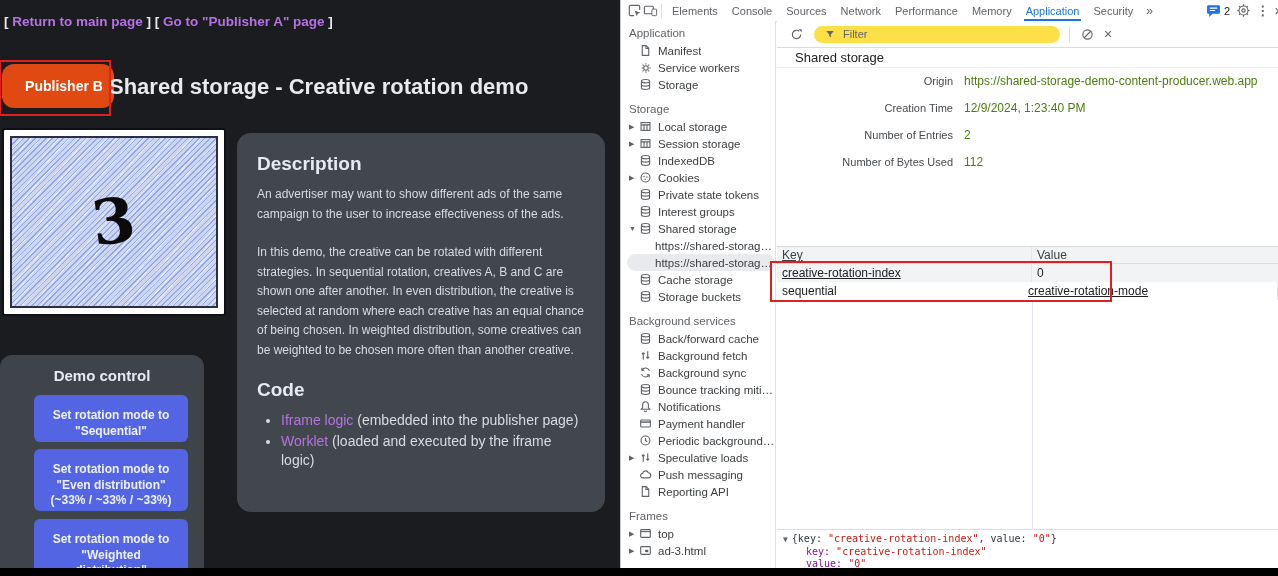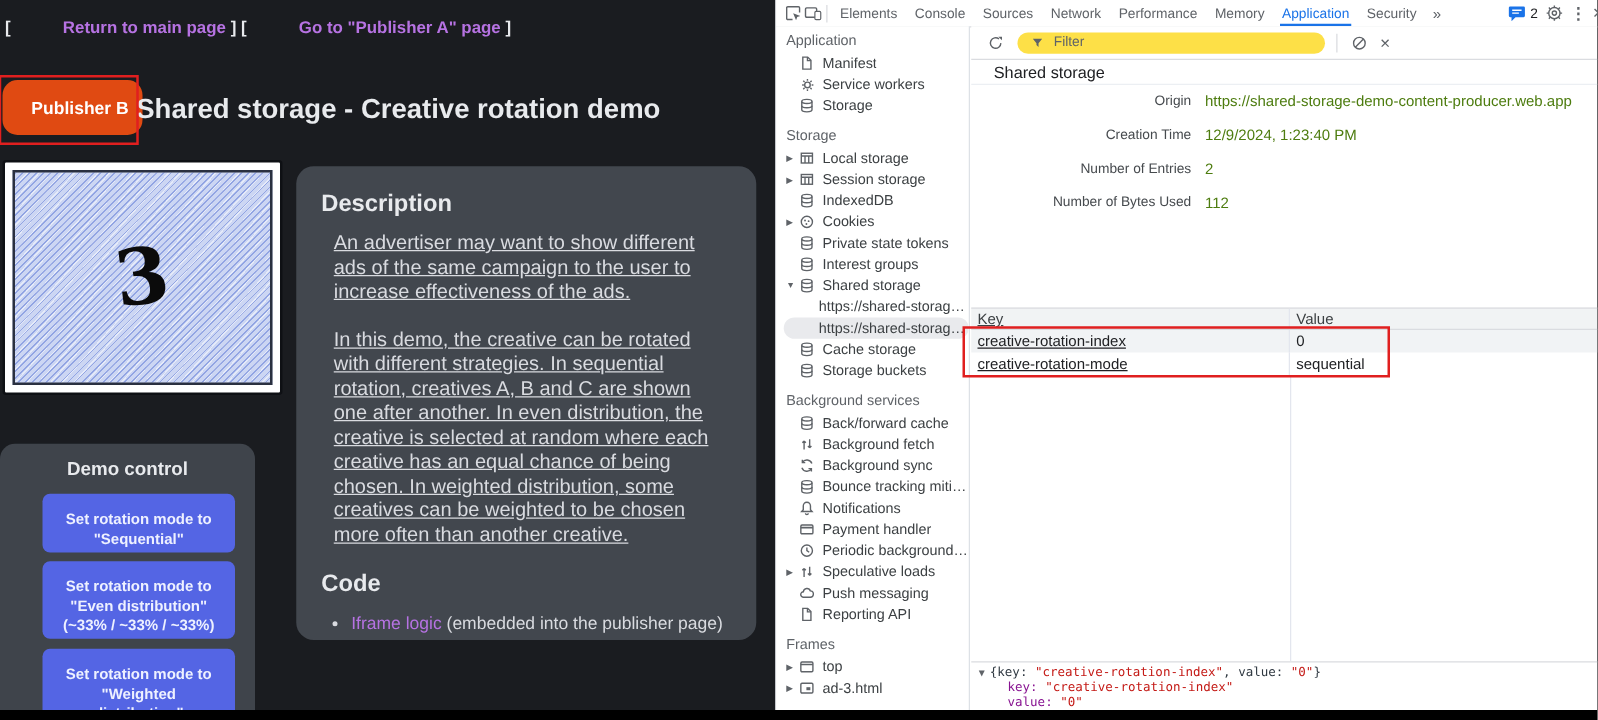--- a/index.html
+++ b/index.html
@@ -2,21 +2,21 @@
 <html><head>
 <meta charset="utf-8">
 <style>
   html,body{margin:0;padding:0;background:#000;}
   #screen{position:relative;width:1278px;height:576px;overflow:hidden;
     font-family:"Liberation Sans",sans-serif;background:#1a1c20;}
 
   
   #page{position:absolute;left:0;top:0;width:620px;height:576px;background:#1a1c20;}
   .nav{position:absolute;left:4px;top:14px;font-size:13.5px;color:#e8eaed;font-weight:bold;}
-  .nav a{color:#b672e2;text-decoration:none;margin-left:38px;}
+  .nav a{color:#b672e2;text-decoration:none;}
   .annotation-box{position:absolute;border:2px solid #e01f1f;z-index:30;pointer-events:none;}
   .badge-annotation{left:-1px;top:60px;width:108px;height:52px;}
   .table-annotation{left:770px;top:261px;width:338px;height:37px;}
   .badge{position:absolute;left:2px;top:64px;width:100px;height:44px;background:#e04a12;
     border-radius:12px;color:#fff;font-weight:bold;font-size:14px;
     display:flex;align-items:center;justify-content:center;padding-left:12px;}
   .page-title{position:absolute;left:109px;top:74px;font-size:22px;font-weight:bold;color:#e8eaed;}
   .creative{position:absolute;left:2px;top:128px;width:208px;height:172px;background:#fff;
     border:2px solid #0e1014;border-radius:3px;padding:6px;}
   .creative-inner{width:100%;height:100%;box-sizing:border-box;border:2px solid #2a3040;
@@ -30,21 +30,21 @@
   .demo-title{margin-top:12px;text-align:center;color:#e8eaed;font-weight:bold;font-size:15px;}
   .demo-btn{position:absolute;left:34px;width:154px;background:#5465e4;border:none;border-radius:6px;
     color:#eef1ff;font-weight:bold;font-size:12px;line-height:15.5px;text-align:center;
     font-family:"Liberation Sans",sans-serif;padding:13px;cursor:pointer;}
   .demo-btn-0{top:40px;height:47px;}
   .demo-btn-1{top:94px;height:62px;}
   .demo-btn-2{top:164px;height:62px;}
   .desc-panel{position:absolute;left:237px;top:133px;width:368px;height:379px;background:#42474e;
     border-radius:14px;padding:12px 20px;box-sizing:border-box;color:#d9dbe0;overflow:hidden;}
   .desc-panel h2{font-size:19px;color:#e8eaed;margin:8px 0 10px;}
-  .desc-panel p{font-size:16px;line-height:19.5px;margin:0 10px 19px;text-decoration:underline;}
+  .desc-panel p{font-size:12px;line-height:19.5px;margin:0 0 19px;}
   .desc-panel ul{margin:2px 0 0 24px;padding:0;font-size:14px;line-height:19.5px;}
   .desc-panel li{margin-bottom:1px;}
   .desc-panel a{color:#b672e2;text-decoration:none;}
 
   
   #devtools{position:absolute;left:620px;top:0;width:658px;height:576px;background:#fff;
     border-left:1px solid #c6c8cc;box-sizing:border-box;color:#202124;}
   .tabbar{position:absolute;top:0;left:0;right:0;height:21px;display:flex;align-items:center;
     border-bottom:1px solid #dadce0;background:#fff;overflow:hidden;}
   .tb-icon{width:16px;height:16px;flex:none;display:inline-flex;align-items:center;justify-content:center;}
@@ -543,22 +543,22 @@
         <div class="grid-header">
           <div class="cell col-key">Key</div>
           <div class="cell col-value">Value</div>
         </div>
         <div>
             <div class="grid-row">
               <div class="cell col-key">creative-rotation-index</div>
               <div class="cell col-value">0</div>
             </div>
             <div class="grid-row">
+              <div class="cell col-value">sequential</div>
               <div class="cell col-key">creative-rotation-mode</div>
-              <div class="cell col-value">sequential</div>
             </div>
           </div>
         <div class="grid-fill"></div>
       </div>
 
       <div class="preview">
         <div class="prev-line1">
           <span class="toggle">▼</span><span><span class="plain">{key: </span><span class="str">"creative-rotation-index"</span><span class="plain">, value: </span><span class="str">"0"</span><span class="plain">}</span></span>
         </div>
         <div class="props">

